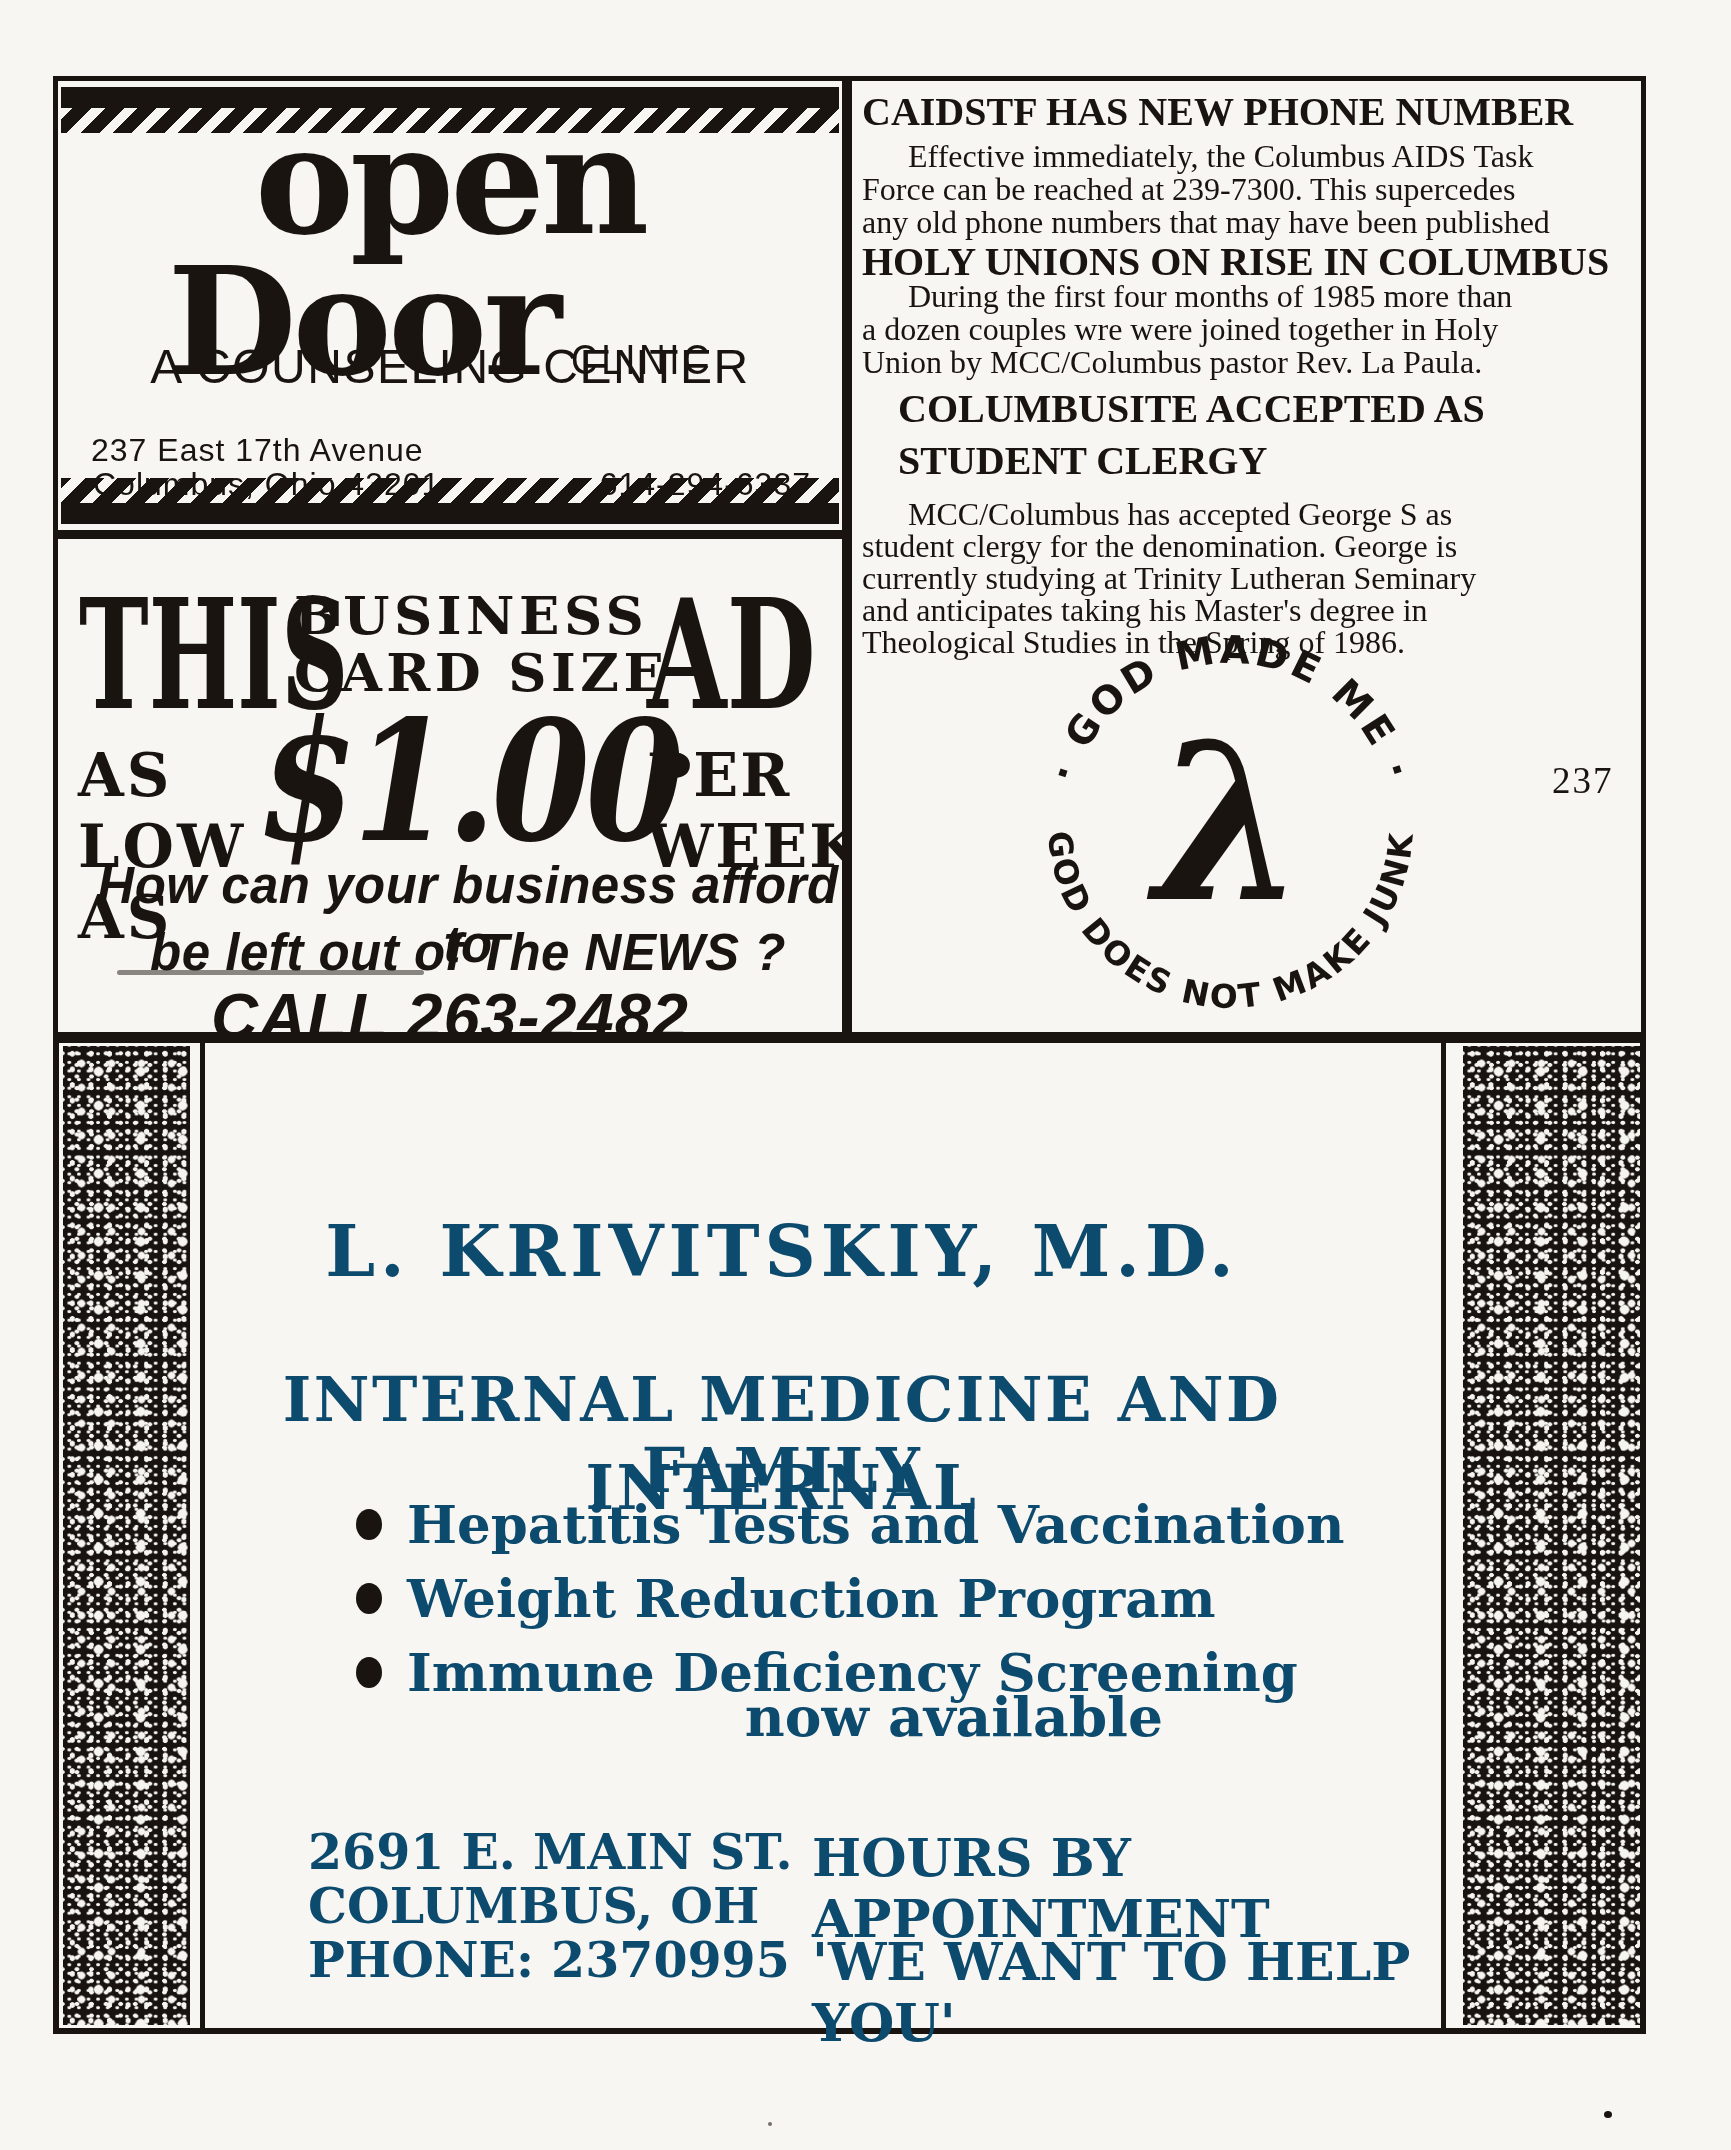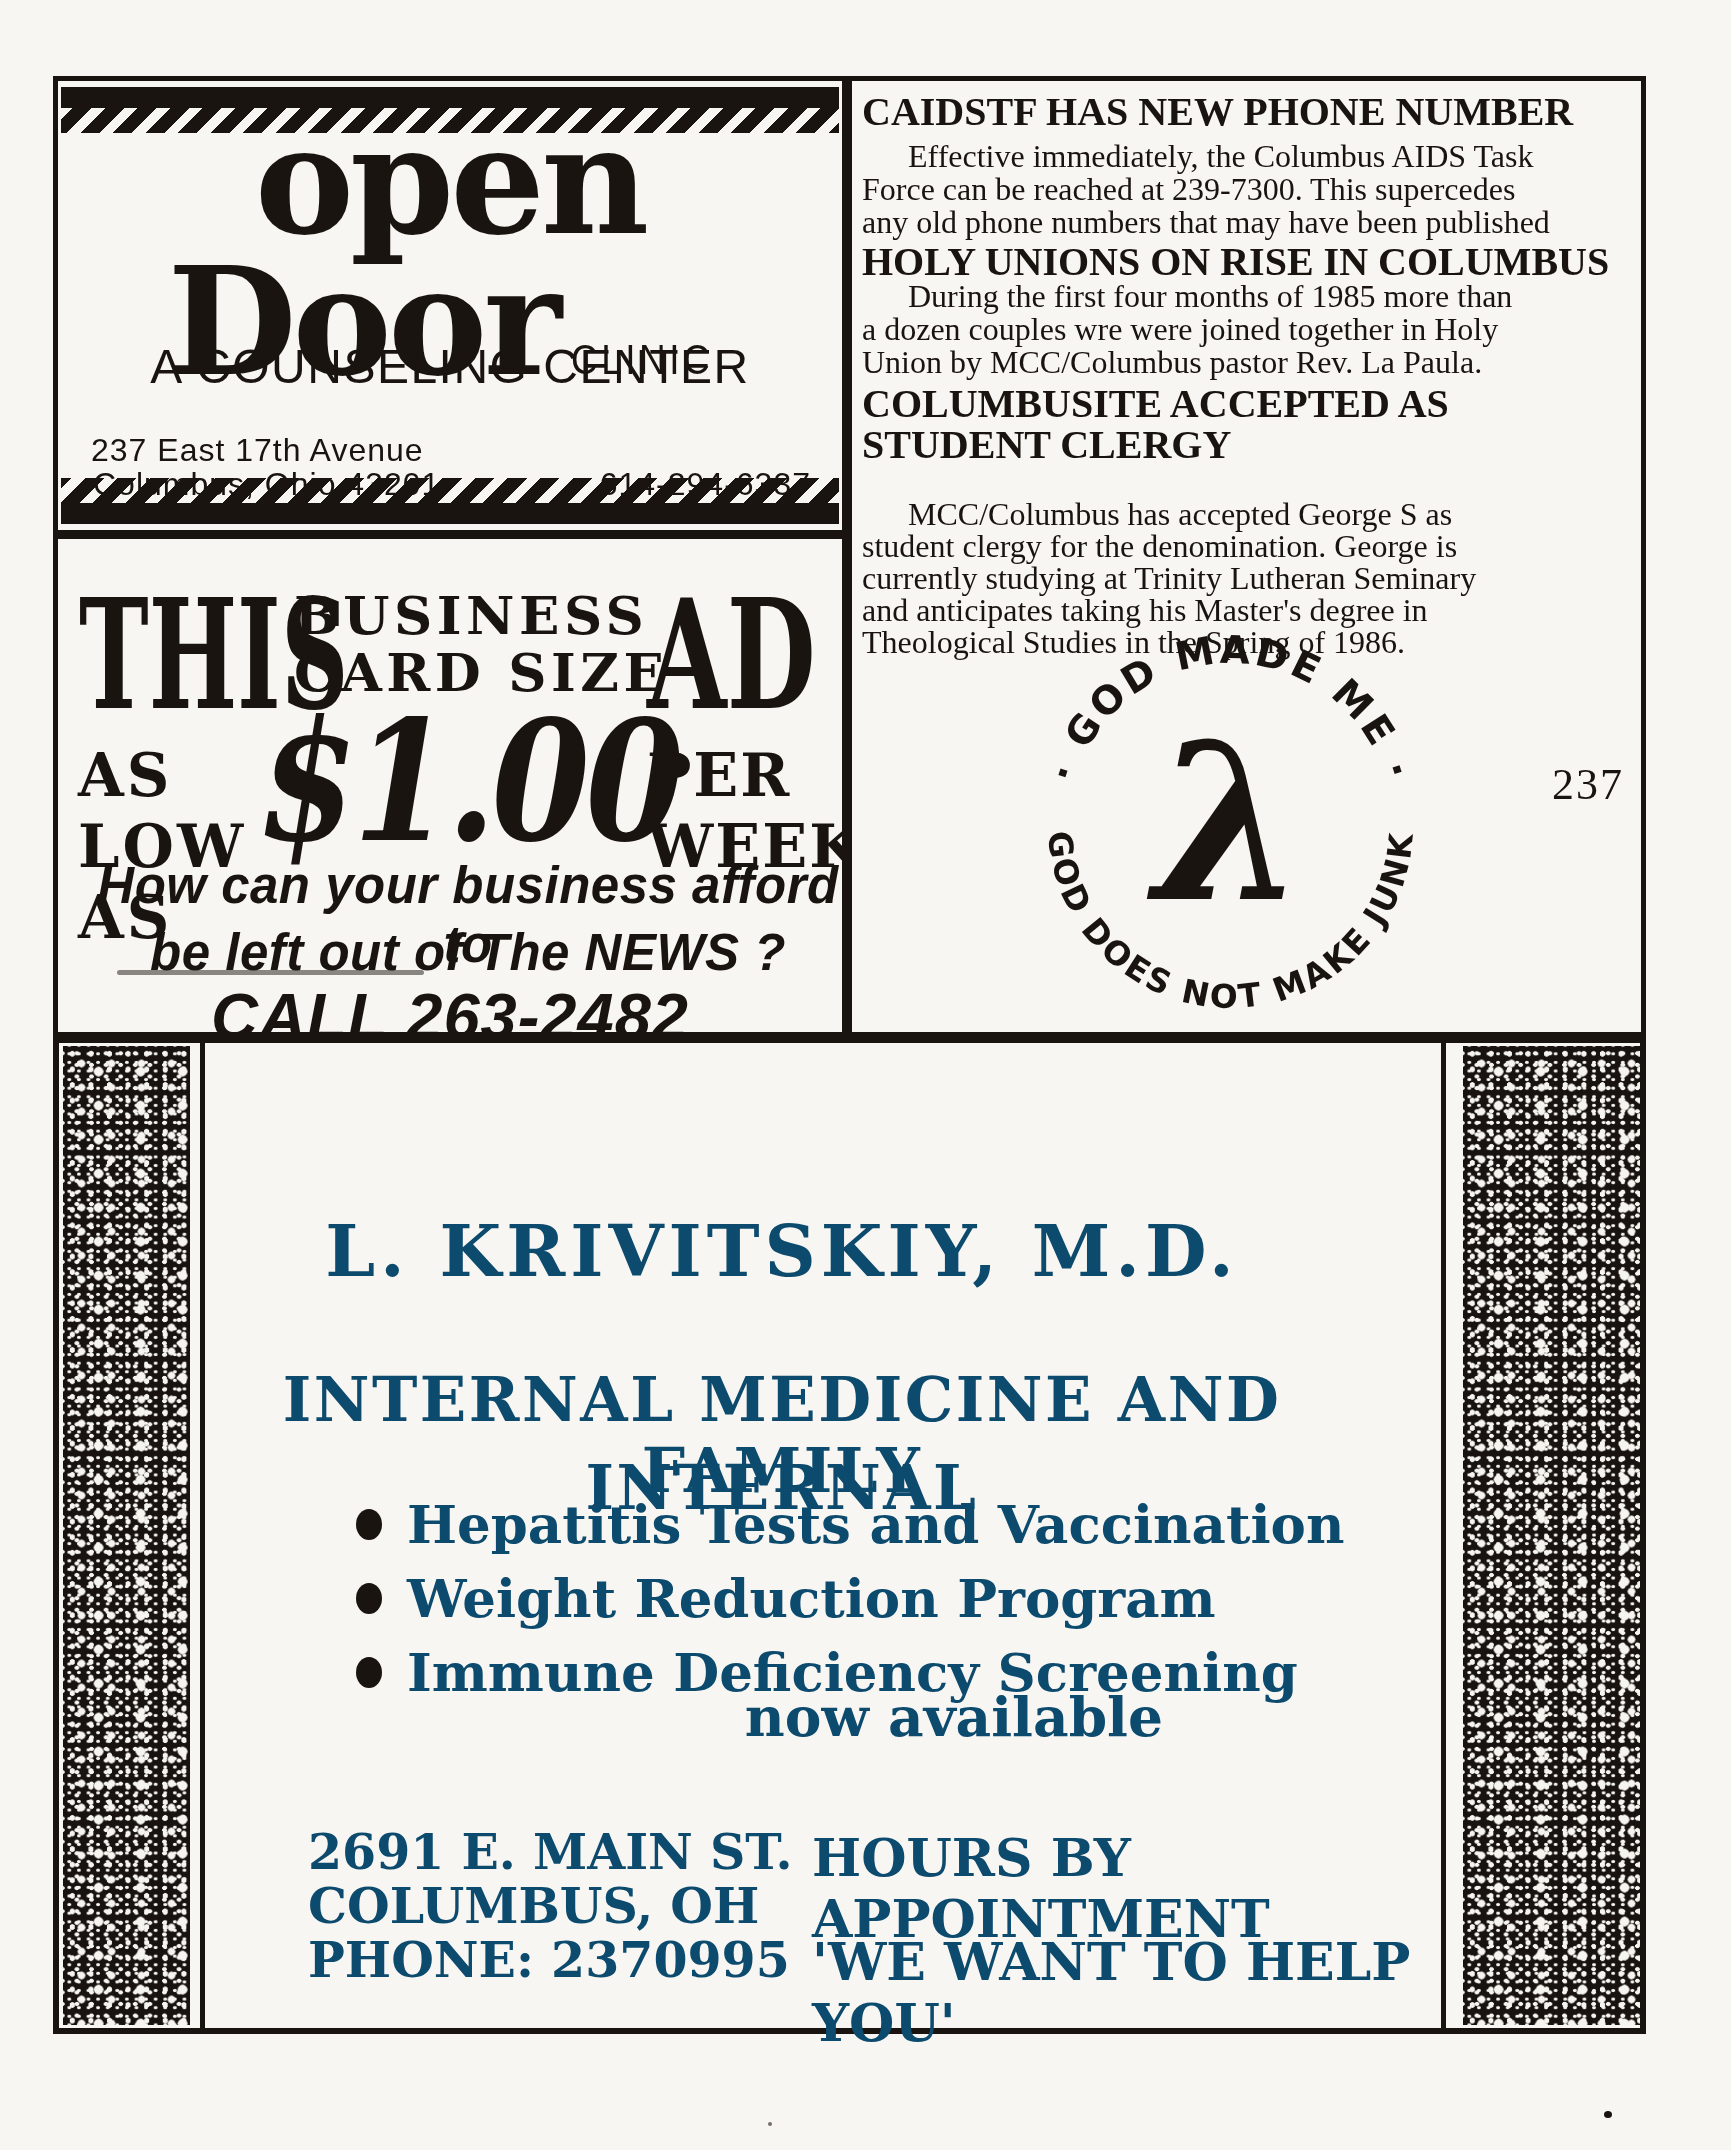--- a/index.html
+++ b/index.html
@@ -66,23 +66,23 @@
   }
 
   
   #newsBox { left:847px; top:76px; width:799px; height:961px; }
   .nws-h {
     left:10px; right:12px; font-weight:bold; font-size:40px; line-height:1.0;
   }
   .nws-p {
     left:10px; right:12px; font-size:32px; line-height:33px; text-indent:46px;
   }
-  #art2h { line-height:41px; }
+  #art2h { line-height:52px;margin-left:36px; }
   #art2p { line-height:32px; }
-  #pageNum { left:700px; top:678px; font-size:44px; letter-spacing:2px; }
+  #pageNum { left:700px; top:678px; font-size:37px; letter-spacing:2px; }
 
   
   #badge { left:177px; top:543px; }
   .ring { fill:#1a1410; font-family:"DejaVu Sans", sans-serif; font-weight:bold; }
   .ring-top { font-size:77px; letter-spacing:7px; }
   .ring-bottom { font-size:65px; letter-spacing:5px; }
   .lambda { fill:#1a1410; font-family:"DejaVu Serif", serif; font-weight:bold; font-style:italic; font-size:430px; }
 
   
   #bottomBox { left:53px; top:1037px; width:1593px; height:997px; border-width:6px; }

